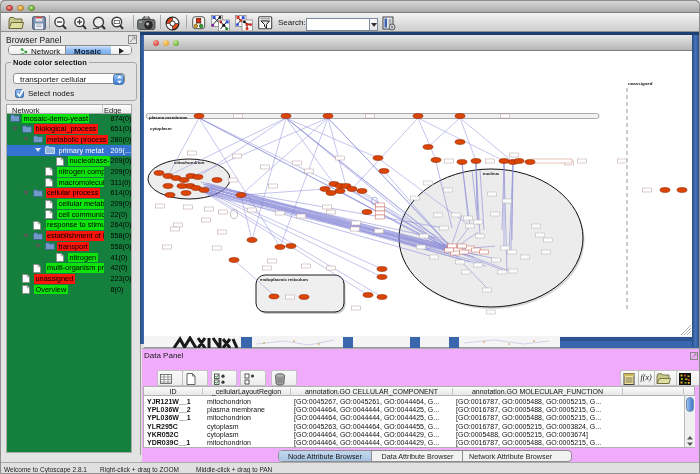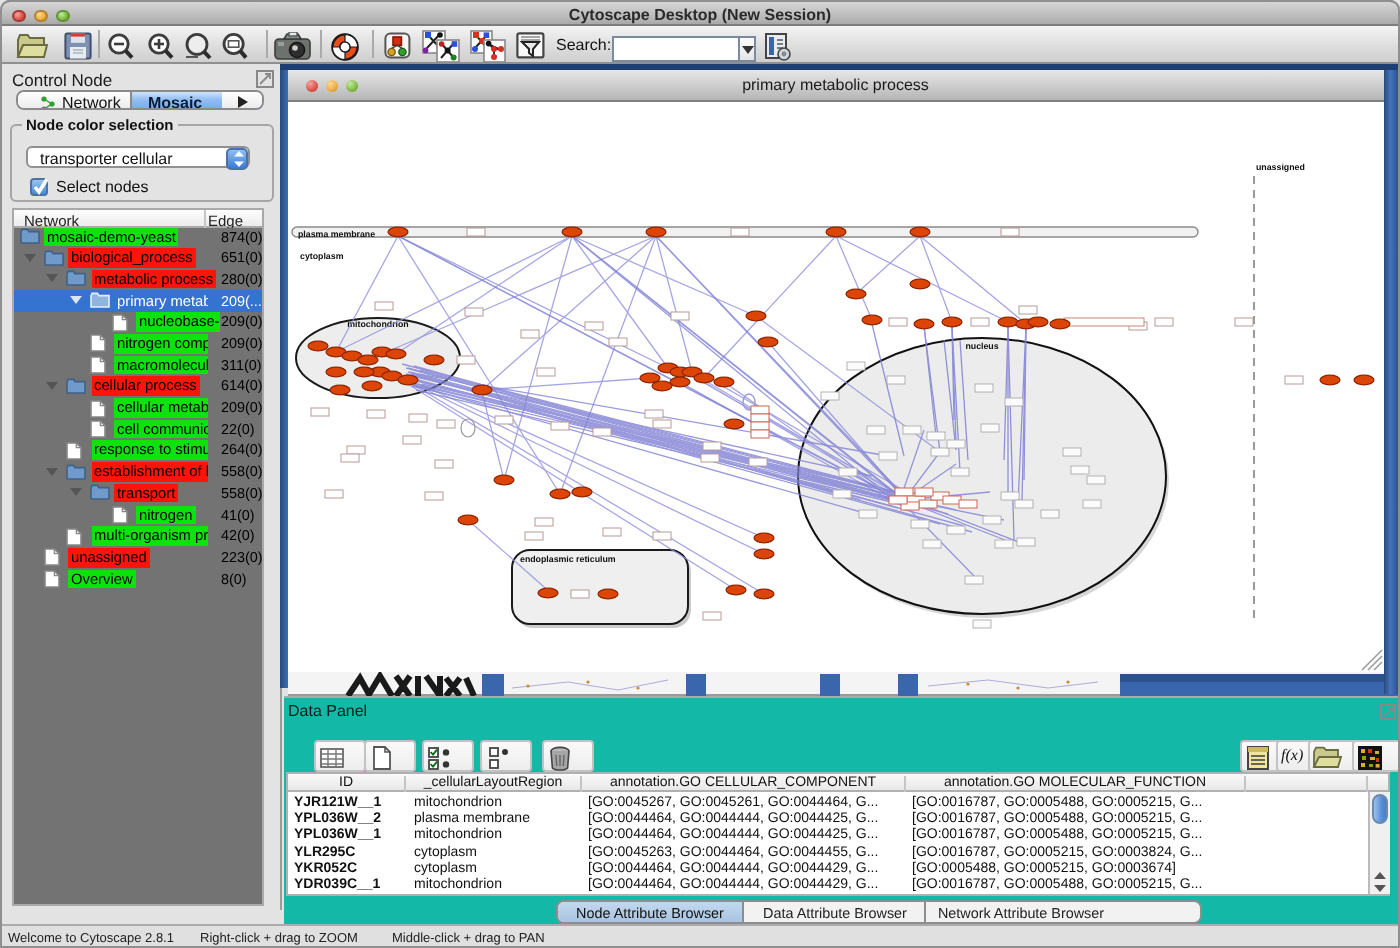--- a/index.html
+++ b/index.html
@@ -28,65 +28,64 @@
 #cp-group-lbl { left:10px; top:26px; font-size:7.5px; font-weight:bold; color:#111; background:#e3e3e3; padding:0 2px;}
 #cp-combo { left:12px; top:41px; width:112px; height:11px; background:#fff;
   border:1px solid #909090; border-radius:3px; font-size:8px; color:#111; }
 #cp-combo .spin { position:absolute; right:0; top:-0.5px; width:11px; height:11px; border-radius:2.5px;
   background:linear-gradient(#8fc0f5,#3b7bd6); border:0.5px solid #4a74a8; }
 #cp-check { left:14px; top:57px; width:9px; height:9px; border-radius:2px;
   background:linear-gradient(#9cc4ee,#4a8ad8); border:1px solid #4a74a8; }
 #cp-check-lbl { left:27px; top:57px; font-size:8px; color:#111; }
 #cp-thead { left:5px; top:72px; width:126px; height:10px; background:linear-gradient(#fdfdfd,#ececec);
   border:1px solid #a9a9a9; font-size:7.5px; color:#222; }
-#cp-tree { left:5px; top:82px; width:126px; height:339px; background:#737373; overflow:hidden; border:1px solid #a9a9a9; border-top:none; }
+#cp-tree { left:5px; top:82px; width:126px; height:339px; background:#15803d; overflow:hidden; border:1px solid #a9a9a9; border-top:none; }
 .trow { position:absolute; width:100%; height:10.7px; font-size:7.4px; white-space:nowrap; }
 .trow .lbl { position:absolute; top:0.6px; height:9.6px; line-height:9.6px; padding:0 1.5px; color:#000; }
 .trow .num { position:absolute; left:103.5px; top:0.6px; height:9.6px; line-height:9.6px; color:#000; font-size:7.2px; }
 .trow svg { position:absolute; top:1px; }
 .arr { position:absolute; top:3px; width:0; height:0;
   border-left:3.2px solid transparent; border-right:3.2px solid transparent; border-top:4.5px solid #555; }
 
 #netwin-topline { left:140px; top:32px; width:560px; height:3px; background:#1d3e70; }
 #netwin-title { left:143.5px; top:35px; width:548.5px; height:16px;
   background:linear-gradient(#e7e7e7,#c2c2c2 75%,#b5b5b5); border-bottom:1px solid #808080; }
 #netwin-title .tl { position:absolute; top:4.5px; width:6px; height:6px; border-radius:50%; }
 #netwin-title .t { position:absolute; left:0; top:3px; width:100%; text-align:center; font-size:8px; color:#1a1a1a; }
 #net-left { left:140px; top:35px; width:4px; height:309px; background:linear-gradient(90deg,#27497e,#3f6cb0); }
 #net-right { left:692px; top:35px; width:8px; height:312px; background:linear-gradient(90deg,#27497e,#4674ba 40%,#27497e); }
 #net-canvas { left:144px; top:51px; width:548px; height:285px; background:#fff; }
 #net-bottom { left:144px; top:336px; width:556px; height:12px; background:#f0f0f0; }
 
-#dpanel { left:142px; top:348px; width:558px; height:114px; background:#14b8a6; border-top:1px solid #aaa; }
+#dpanel { left:142px; top:348px; width:558px; height:114px; background:#f0abfc; border-top:1px solid #aaa; }
 #dpanel-title { left:2px; top:2px; font-size:8px; color:#1a1a1a; }
 .dbtn { position:absolute; width:26px; height:16px; border:1px solid #c2c2c2; border-radius:2px;
   background:linear-gradient(#fafafa,#ededed); }
 #dtable { left:1px; top:37px; width:552px; height:62px; background:#fff; border:1px solid #b0b0b0; }
 #dhead { position:absolute; left:0; top:0; width:100%; height:9px;
   background:linear-gradient(#fafafa,#e8e8e8); border-bottom:1px solid #b0b0b0; font-size:7px; color:#111; }
 #dhead div { position:absolute; top:1px; text-align:center; border-right:1px solid #c5c5c5; height:8px; }
 .drow { position:absolute; left:0; width:100%; height:8.2px; font-size:7px; color:#111; white-space:nowrap; }
 .drow b { font-weight:bold; }
 .drow span { position:absolute; top:0.5px; }
-#dtabs { left:136px; top:101px; width:323px; height:12px; border:1px solid #8d8d8d; border-radius:4px;
+#dtabs { left:136px; top:101px; width:294px; height:12px; border:1px solid #8d8d8d; border-radius:4px;
   background:#f2f2f2; font-size:7.5px; color:#222; overflow:hidden; }
 #dtabs div { position:absolute; top:0; height:100%; line-height:11px; text-align:center; font-size:7.2px; }
 
 #statusbar { left:0; top:462px; width:700px; height:12px; background:#e0e0e0; border-top:1px solid #ababab;
   font-size:6.5px; color:#222; }
 #statusbar span { position:absolute; top:2.5px; }
 </style>
 </head>
 <body>
 
 <div class="abs" id="titlebar">
   <div class="tl" style="left:6px;  background:radial-gradient(circle at 35% 30%,#f3a4a0,#e1514a 60%,#b03a30);border:0.5px solid #a63d33;"></div>
   <div class="tl" style="left:17px; background:radial-gradient(circle at 35% 30%,#f8d89a,#eead3d 60%,#c07f22);border:0.5px solid #b08230;"></div>
   <div class="tl" style="left:28px; background:radial-gradient(circle at 35% 30%,#c6e8a4,#7ebb3f 60%,#569422);border:0.5px solid #5f9435;"></div>
-  <div class="abs" id="title-text">Cytoscape Desktop (New Session)</div>
 </div>
 
 <div class="abs" id="toolbar">
   <div class="tsep" style="left:49px"></div>
   <div class="tsep" style="left:133px"></div>
   <div class="tsep" style="left:160px"></div>
   <div class="tsep" style="left:186px"></div>
   <svg class="abs" style="left:8px;top:3px" width="16" height="14" viewBox="0 0 16 14">
     <path d="M1 4 L1 12.5 L14 12.5 L14 3 L7 3 L5.8 1.5 L2 1.5 Z" fill="#c9c98b" stroke="#6b6b40" stroke-width="1"></path>
     <path d="M1 12.5 L3.5 6.5 L15.5 6.5 L14 12.5 Z" fill="#dede9f" stroke="#6b6b40" stroke-width="1"></path>
@@ -180,21 +179,21 @@
   <svg class="abs" style="left:382px;top:2.5px" width="14" height="15" viewBox="0 0 14 15">
     <rect x="1" y="1" width="10" height="12" fill="#e8ecf2" stroke="#444" stroke-width="1"></rect>
     <rect x="2.5" y="2.5" width="2.5" height="9" fill="#3a62b0"></rect>
     <path d="M6.5 4 L9.5 4 M6.5 6 L9.5 6 M6.5 8 L9.5 8" stroke="#555" stroke-width="0.8"></path>
     <circle cx="10" cy="11" r="3" fill="#cfd4da" stroke="#444" stroke-width="0.8"></circle>
     <circle cx="10" cy="11" r="1.2" fill="#888"></circle>
     </svg>
 </div>
 
 <div class="abs" id="cpanel">
-  <div class="abs" id="cpanel-title">Control Node</div>
+  <div class="abs" id="cpanel-title">Browser Panel</div>
   <svg class="abs" style="left:127px;top:3px" width="9" height="9" viewBox="0 0 9 9">
       <rect x="0.5" y="0.5" width="8" height="8" fill="none" stroke="#888" stroke-width="1"></rect>
       <path d="M2 7 L7 2 M4.5 2 L7 2 L7 4.5" stroke="#888" stroke-width="0.9" fill="none"></path>
     </svg>
   <div class="abs" id="cp-tabs">
     <div class="seg" style="left:0;width:56px;background:linear-gradient(#fefefe,#ececec);">
       <svg style="position:absolute;left:11px;top:1.5px" width="8" height="8" viewBox="0 0 8 8">
           <circle cx="2" cy="1.5" r="1.3" fill="#2ea02e"></circle>
           <circle cx="2" cy="6.5" r="1.3" fill="#2ea02e"></circle>
           <circle cx="6" cy="4" r="1.3" fill="#2ea02e"></circle>
@@ -368,21 +367,20 @@
         <span class="num">8(0)</span>
       </div>
   </div>
 </div>
 
 <div class="abs" id="netwin-topline"></div>
 <div class="abs" id="netwin-title">
   <div class="tl" style="left:9px; background:radial-gradient(circle at 35% 30%,#f3a4a0,#e1514a 60%,#b03a30);"></div>
   <div class="tl" style="left:19px; background:radial-gradient(circle at 35% 30%,#f8d89a,#eead3d 60%,#c07f22);"></div>
   <div class="tl" style="left:29px; background:radial-gradient(circle at 35% 30%,#c6e8a4,#7ebb3f 60%,#569422);"></div>
-  <div class="t">primary metabolic process</div>
 </div>
 <div class="abs" id="net-left"></div>
 <div class="abs" id="net-canvas"></div>
 <svg class="abs" id="cv" style="left:144px;top:51px" width="548" height="285" viewBox="0 0 548 285">
 <rect x="2" y="62.5" width="453" height="5" rx="2.5" fill="#f1f1f1" stroke="#8a8a8a" stroke-width="0.7"></rect>
 <ellipse cx="45" cy="128" rx="41" ry="20" fill="#ededed" stroke="#1a1a1a" stroke-width="1"></ellipse>
 <ellipse cx="348.5" cy="189" rx="92" ry="69" fill="#b0b0b0" opacity="0.5"></ellipse>
 <ellipse cx="347" cy="187" rx="92" ry="69" fill="#ececec" stroke="#111" stroke-width="1"></ellipse>
 <rect x="113.5" y="226" width="88" height="37" rx="9" fill="#a0a0a0" opacity="0.55"></rect>
 <rect x="112" y="224" width="88" height="37" rx="9" fill="#efefef" stroke="#1a1a1a" stroke-width="1"></rect>

